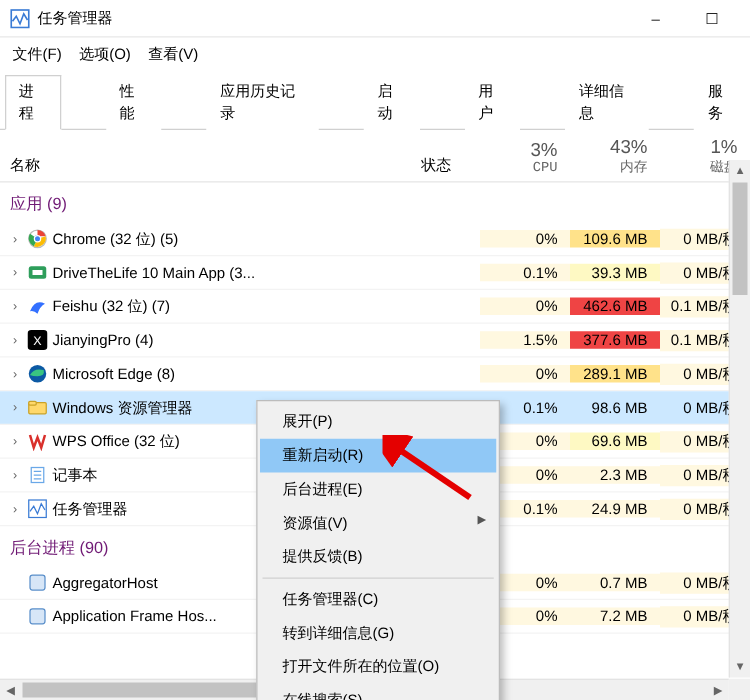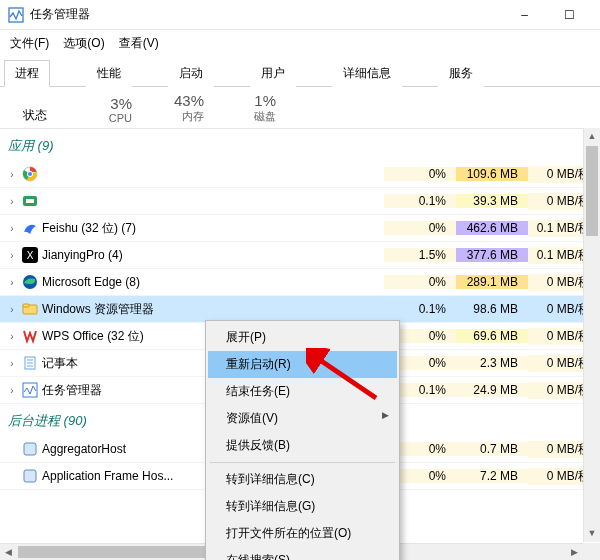--- a/index.html
+++ b/index.html
@@ -64,26 +64,25 @@
     display: flex;
     height: 42px;
     border-bottom: 1px solid #e5e5e5;
     align-items: flex-end;
     padding-bottom: 4px;
   }
   .col-name { flex: 1; padding-left: 8px; }
   .col-status { width: 70px; text-align: center; }
   .col-metric { width: 72px; text-align: right; padding-right: 10px; }
   .header-metric .pct { font-size: 15px; color: #555; }
-  .header-metric .lbl { font-size: 11px; color: #666; }
+  .header-metric .lbl { font-size: 11px; color: #666; font-family: Liberation Mono, monospace; }
   .group-header {
     padding: 8px 8px 6px 8px;
-    color: #0f766e;
+    color: #701a75;
     font-size: 13px;
-    font-style: italic;
   }
   .row {
     display: flex;
     align-items: center;
     height: 27px;
     border-bottom: 1px solid #f3f3f3;
   }
   .row .cell-name {
     flex: 1;
     display: flex;
@@ -106,21 +105,21 @@
   }
   .row .cell-status { width: 70px; }
   .row .cell-metric {
     width: 72px;
     text-align: right;
     padding-right: 10px;
   }
   .tint-y0 { background: #fff8e0; }
   .tint-y1 { background: #fef9c3; }
   .tint-y2 { background: #ffe28a; }
-  .tint-y3 { background: #c4b5fd; }
+  .tint-y3 { background: #ef4444; }
   .row.selected { background: #cce8ff; }
   .row.selected .cell-metric { background: #cce8ff !important; }
   .context-menu {
     position: absolute;
     left: 205px;
     top: 320px;
     width: 195px;
     background: #f0f0f0;
     border: 1px solid #bcbcbc;
     box-shadow: 3px 3px 6px rgba(0,0,0,0.25);
@@ -217,27 +216,29 @@
 
 <div class="menubar">
   <div class="menu-item">文件(F)</div>
   <div class="menu-item">选项(O)</div>
   <div class="menu-item">查看(V)</div>
 </div>
 
 <div class="tabs">
   <div class="tab active">进程</div>
   <div class="tab">性能</div>
+  <div class="tab">应用历史记录</div>
   <div class="tab">启动</div>
   <div class="tab">用户</div>
   <div class="tab">详细信息</div>
   <div class="tab">服务</div>
 </div>
 
 <div class="header-row">
+  <div class="col-name">名称</div>
   <div class="col-status">状态</div>
   <div class="col-metric header-metric">
     <div class="pct">3%</div>
     <div class="lbl">CPU</div>
   </div>
   <div class="col-metric header-metric">
     <div class="pct">43%</div>
     <div class="lbl">内存</div>
   </div>
   <div class="col-metric header-metric">
@@ -255,35 +256,37 @@
           <svg width="16" height="16" viewBox="0 0 16 16">
             <circle cx="8" cy="8" r="7" fill="#fff" stroke="#bbb"></circle>
             <circle cx="8" cy="8" r="3" fill="#4285f4"></circle>
             <path d="M8 1 A7 7 0 0 1 14.5 6 L8 6" fill="#ea4335"></path>
             <path d="M14.5 6 A7 7 0 0 1 5 14 L8 8" fill="#fbbc05"></path>
             <path d="M5 14 A7 7 0 0 1 2 4 L8 8" fill="#34a853"></path>
             <circle cx="8" cy="8" r="3" fill="#fff"></circle>
             <circle cx="8" cy="8" r="2" fill="#4285f4"></circle>
           </svg>
         </span>
+        <span>Chrome (32 位) (5)</span>
       </div>
       <div class="cell-status"></div>
       <div class="cell-metric tint-y0">0%</div>
       <div class="cell-metric tint-y2">109.6 MB</div>
       <div class="cell-metric tint-y0">0 MB/秒</div>
     </div>
     <div class="row">
       <div class="cell-name">
         <span class="chev">›</span>
         <span class="app-ico">
           <svg width="16" height="16" viewBox="0 0 16 16">
             <rect x="1" y="3" width="14" height="10" rx="2" fill="#2e9e5b"></rect>
             <rect x="4" y="6" width="8" height="4" fill="#fff"></rect>
           </svg>
         </span>
+        <span>DriveTheLife 10 Main App (3...</span>
       </div>
       <div class="cell-status"></div>
       <div class="cell-metric tint-y0">0.1%</div>
       <div class="cell-metric tint-y1">39.3 MB</div>
       <div class="cell-metric tint-y0">0 MB/秒</div>
     </div>
     <div class="row">
       <div class="cell-name">
         <span class="chev">›</span>
         <span class="app-ico">
@@ -439,25 +442,25 @@
 <div class="scrollbar-h">
   <div class="arw" style="left:0">◀</div>
   <div class="thumb"></div>
   <div class="arw" style="right:0">▶</div>
 </div>
 <div class="corner"></div>
 
 <div class="context-menu">
   <div class="cm-item">展开(P)</div>
   <div class="cm-item highlight">重新启动(R)</div>
-  <div class="cm-item">结束任务(E)</div>
+  <div class="cm-item">后台进程(E)</div>
   <div class="cm-item has-sub">资源值(V)</div>
   <div class="cm-item">提供反馈(B)</div>
   <div class="cm-sep"></div>
-  <div class="cm-item">转到详细信息(C)</div>
+  <div class="cm-item">任务管理器(C)</div>
   <div class="cm-item">转到详细信息(G)</div>
   <div class="cm-item">打开文件所在的位置(O)</div>
   <div class="cm-item">在线搜索(S)</div>
 
 </div>
 
 <svg class="arrow" width="80" height="60">
   <defs>
     <marker id="ah" markerWidth="10" markerHeight="10" refX="2" refY="3" orient="auto">
       <path d="M0,0 L0,6 L8,3 z" fill="#e40000"></path>

